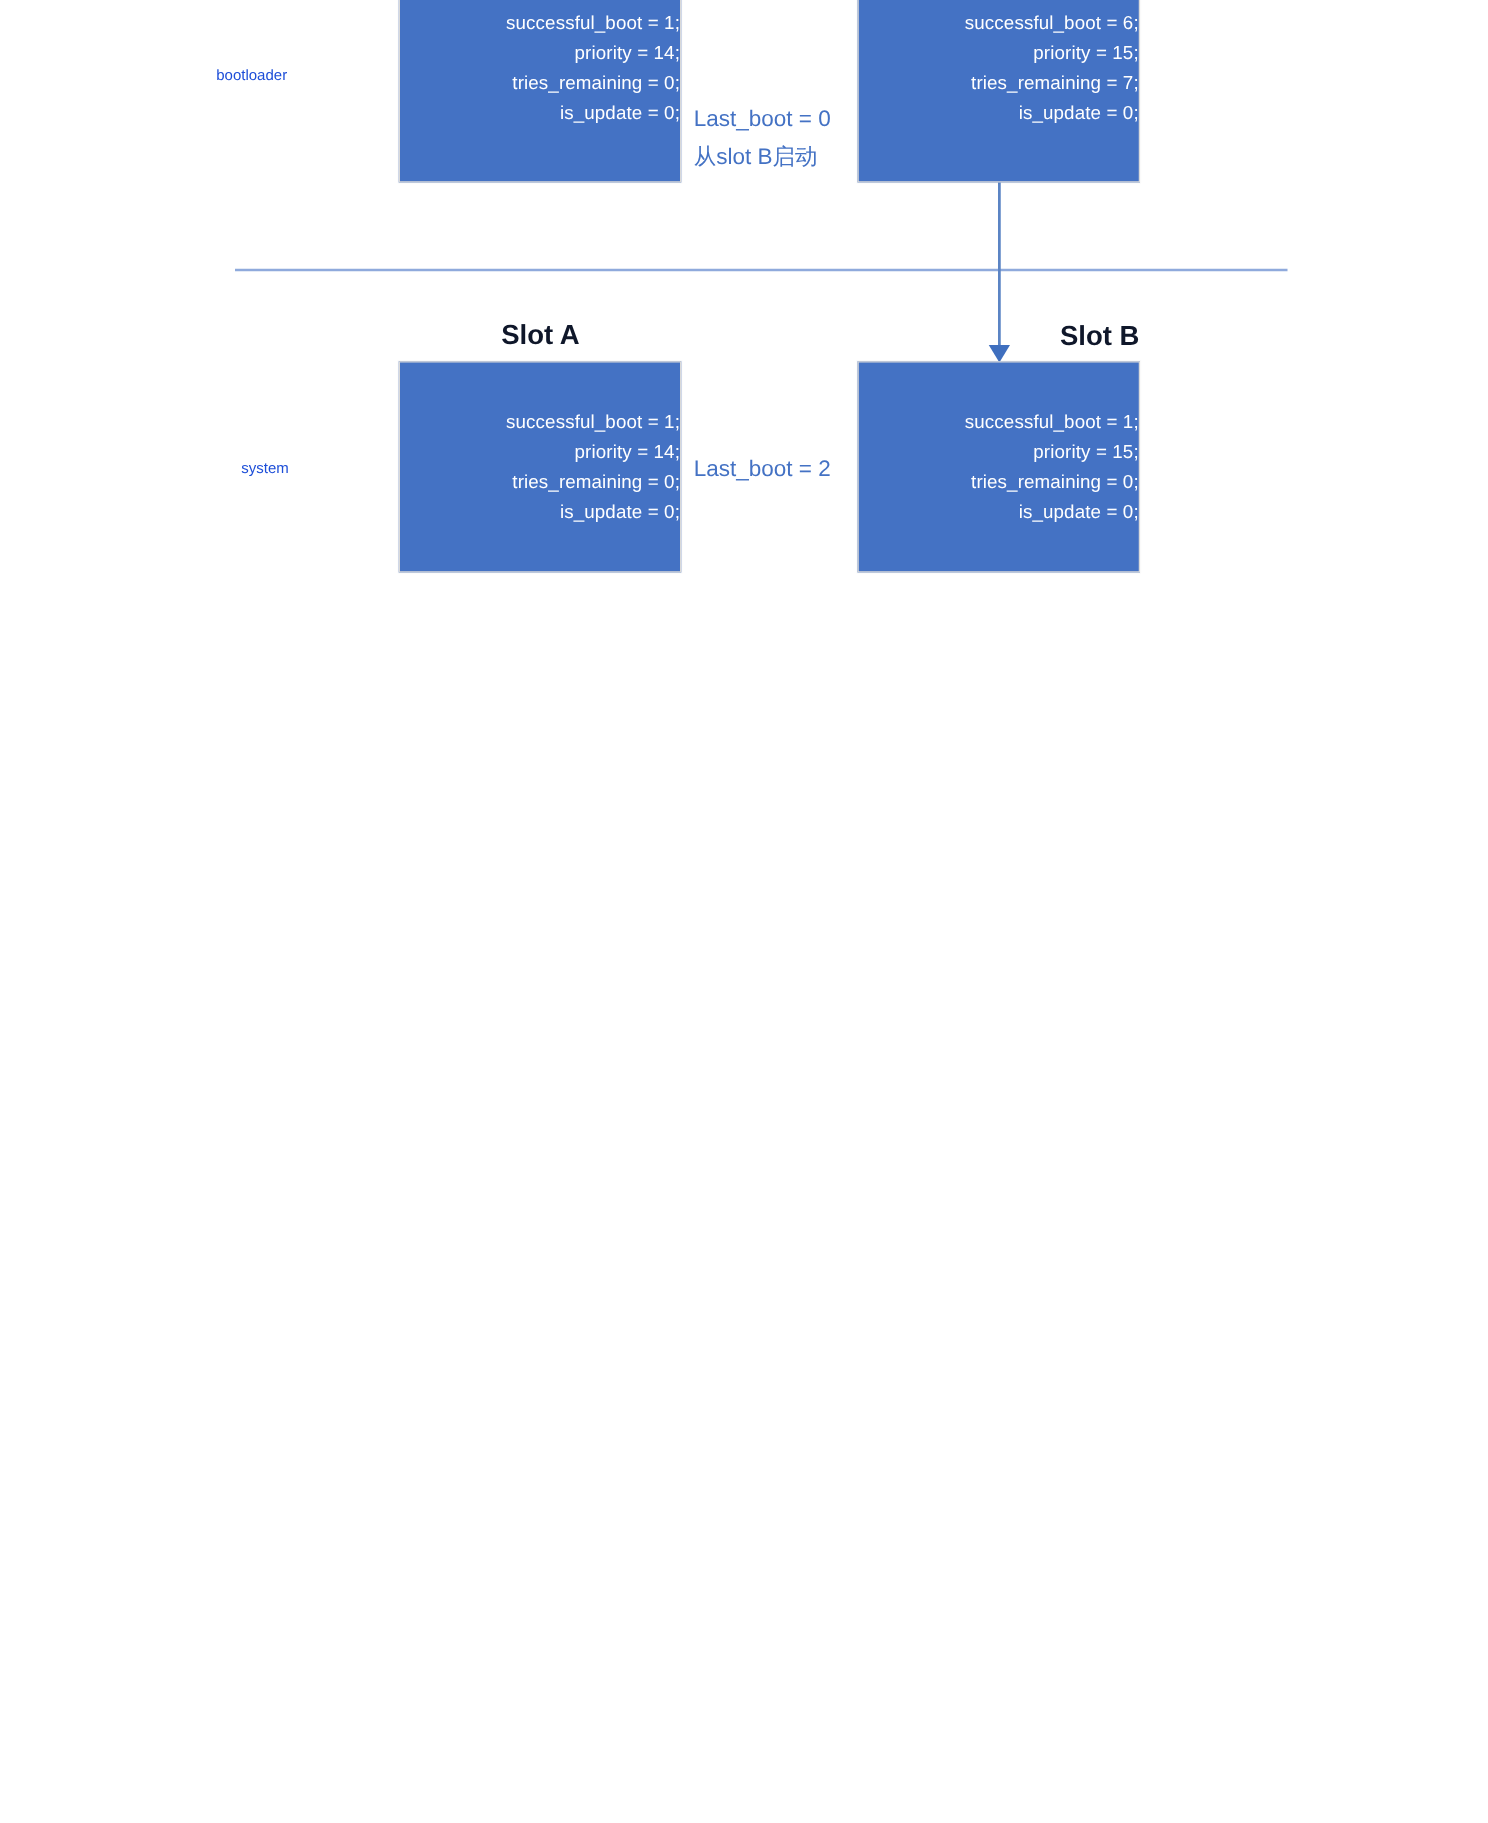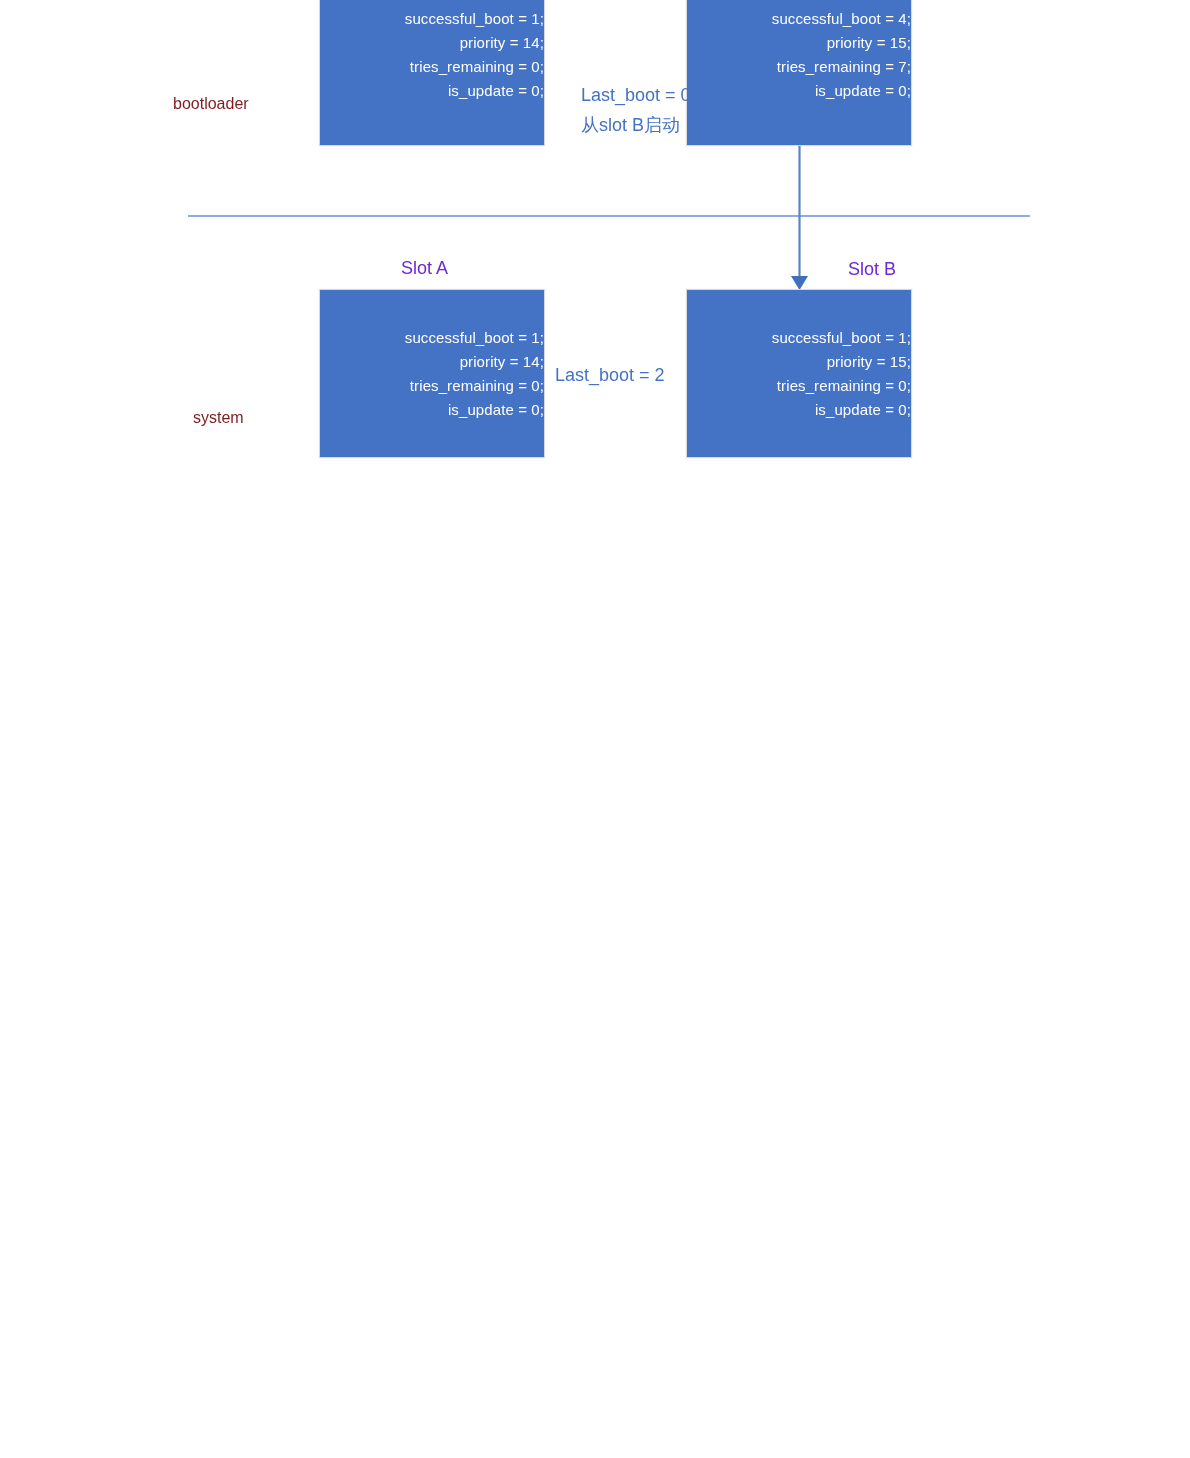--- a/index.html
+++ b/index.html
@@ -61,49 +61,49 @@
   #box-system-a .body,
   #box-system-b .body {
     position: absolute;
     left: 0; right: 0;
     top: 36px;
   }
 
   
   .row-label {
     position: absolute;
-    color: #7f1d1d;
-    font-size: 16px;
+    color: #1d4ed8;
+    font-size: 12px;
     line-height: 24px;
     white-space: nowrap;
-    margin-top: 44px;
   }
   #label-bootloader { left: 173px; top: 48px; }
   #label-system     { left: 193px; top: 362px; text-align: right; }
 
   
   .slot-label {
     position: absolute;
-    color: #6d28d9;
-    font-size: 18px;
+    color: #0f172a;
+    font-size: 22px;
     line-height: 24px;
     white-space: nowrap;
+    font-weight: bold;
   }
   #label-slot-a { left: 401px; top: 256px; }
   #label-slot-b { left: 848px; top: 257px; }
 
   
   .edge-label {
     position: absolute;
     color: #4472C4;
     font-size: 18px;
     line-height: 30px;
     white-space: nowrap;
   }
-  #label-last-boot-0 { left: 555px; top: 80px; margin-left: 26px; }
+  #label-last-boot-0 { left: 555px; top: 80px; }
   #label-last-boot-1 { left: 555px; top: 360px; }
 
   
   #divider {
     position: absolute;
     left: 188px;
     top: 215px;
     width: 842px;
     height: 2px;
     background: #8FAADC;
@@ -144,21 +144,21 @@
     <div class="body">
       <div class="line">successful_boot = 1;</div>
       <div class="line">priority = 14;</div>
       <div class="line">tries_remaining = 0;</div>
       <div class="line">is_update = 0;</div>
     </div>
   </div>
 
   <div class="state-box" id="box-bootloader-b">
     <div class="body">
-      <div class="line">successful_boot = 4;</div>
+      <div class="line">successful_boot = 6;</div>
       <div class="line">priority = 15;</div>
       <div class="line">tries_remaining = 7;</div>
       <div class="line">is_update = 0;</div>
     </div>
   </div>
 
   <div class="state-box" id="box-system-a">
     <div class="body">
       <div class="line">successful_boot = 1;</div>
       <div class="line">priority = 14;</div>

